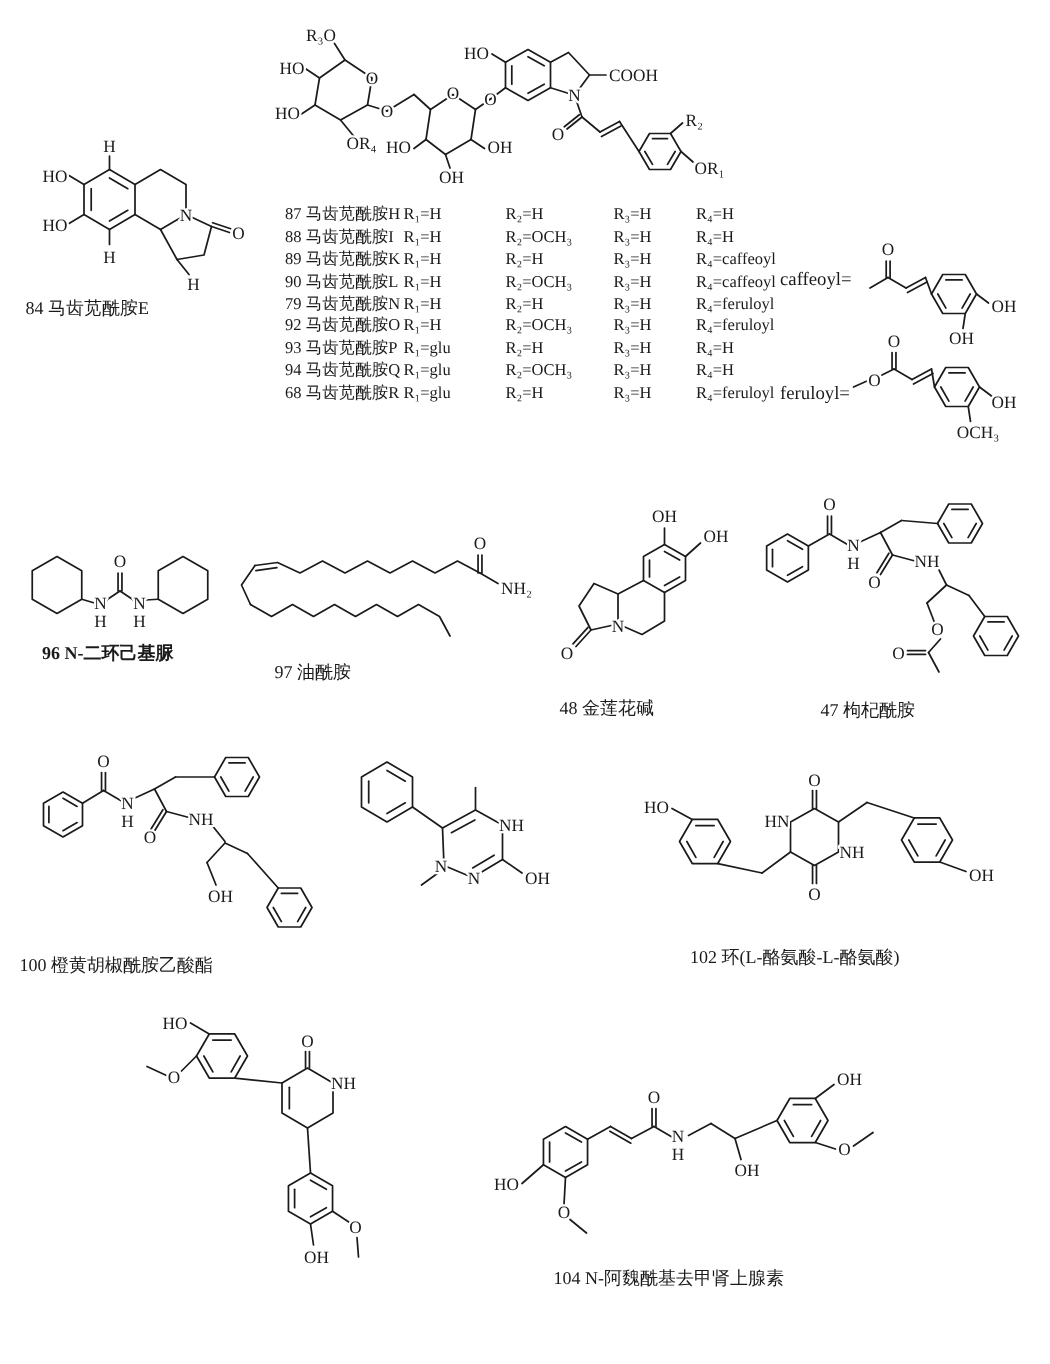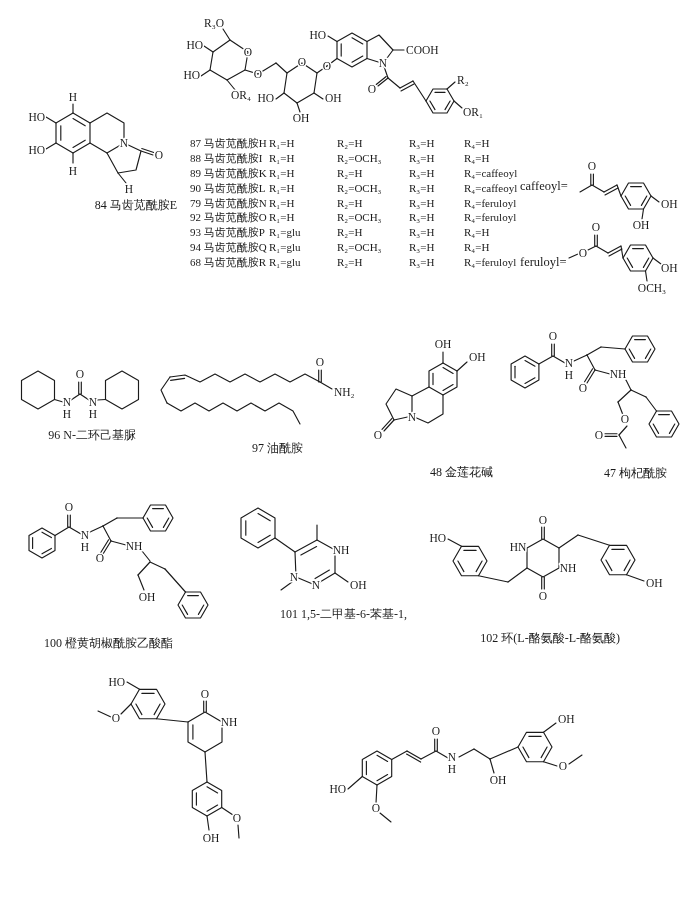--- a/index.html
+++ b/index.html
@@ -5,21 +5,21 @@
   html,body{margin:0;padding:0;background:#fff;}
   #fig{position:relative;width:700px;height:909px;background:#ffffff;overflow:hidden;
        font-family:"Liberation Serif","DejaVu Serif",serif;color:#1b1b1b;}
   svg{position:absolute;left:0;top:0;}
   svg line, svg polyline, svg polygon{stroke:#1b1b1b;stroke-width:1.15;fill:none;stroke-linecap:round;stroke-linejoin:round;}
   svg text{font-family:"Liberation Serif","DejaVu Serif",serif;font-size:11.5px;fill:#1b1b1b;
            text-anchor:middle;paint-order:stroke;stroke:#ffffff;stroke-width:3px;stroke-linejoin:round;}
   svg text.as{text-anchor:start}
   svg text.ae{text-anchor:end}
   svg text.deflabel{font-size:12.5px;text-anchor:start}
-  .cap{position:absolute;font-size:12px;text-align:right;line-height:15px;white-space:nowrap;}
+  .cap{position:absolute;font-size:12px;text-align:left;line-height:15px;white-space:nowrap;}
   #rtable{position:absolute;left:170px;top:136px;}
   .trow{display:grid;grid-template-columns:79px 68px 72px 55px 82px;height:14.9px;line-height:14.9px;font-size:11px;white-space:nowrap;margin-left:20px;}
   .trow span{display:block;}
 </style>
 </head>
 <body>
 
 <div id="fig">
 
 <svg width="700" height="909" viewBox="0 0 700 909">
@@ -439,23 +439,23 @@
   <div class="trow">
         <span>68 马齿苋酰胺R</span>
         <span>R₁=glu</span>
         <span>R₂=H</span>
         <span>R₃=H</span>
         <span>R₄=feruloyl</span>
       </div>
 </div>
 
 <div class="cap" style="left:17px;top:198px;width:160px;">84 马齿苋酰胺E</div>
-<div class="cap" style="left:16px;top:428px;width:120px;">96 N-二环己基脲</div>
+<div class="cap" style="left:28px;top:428px;width:120px;font-weight:bold;">96 N-二环己基脲</div>
 <div class="cap" style="left:183px;top:441px;width:120px;">97 油酰胺</div>
 <div class="cap" style="left:373px;top:465px;width:120px;">48 金莲花碱</div>
 <div class="cap" style="left:547px;top:466px;width:120px;">47 枸杞酰胺</div>
 <div class="cap" style="left:13px;top:636px;width:160px;">100 橙黄胡椒酰胺乙酸酯</div>
 <div class="cap" style="left:217px;top:607px;width:190px;">
-  <div>101 1,5-二甲基-6-苯基-1,</div>
 </div>
 <div class="cap" style="left:460px;top:631px;width:160px;">102 环(L-酪氨酸-L-酪氨酸)</div>
+<div class="cap" style="left:369px;top:845px;width:180px;">104 N-阿魏酰基去甲肾上腺素</div>
 
 </div>
 
 </body></html>

